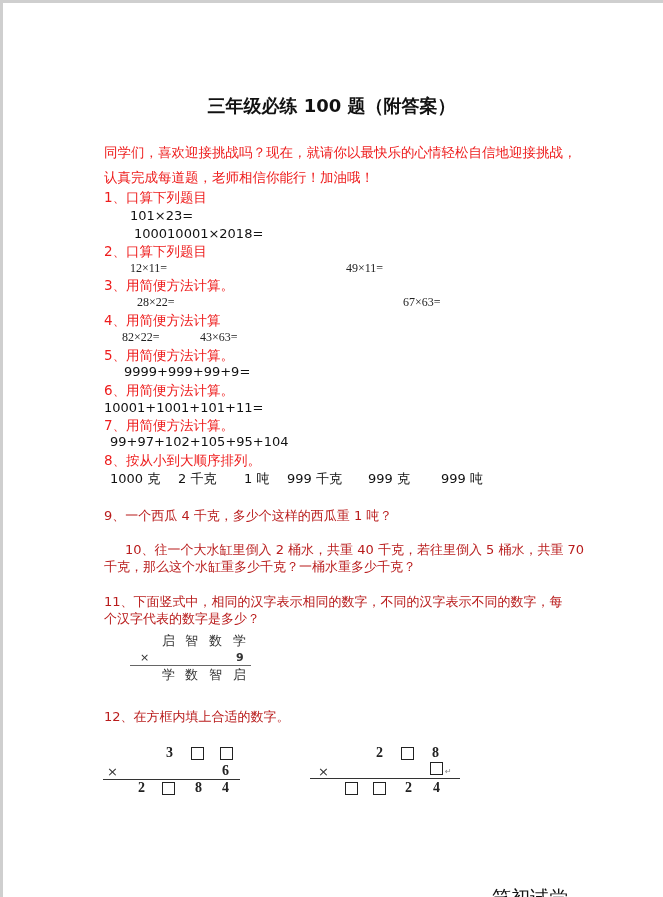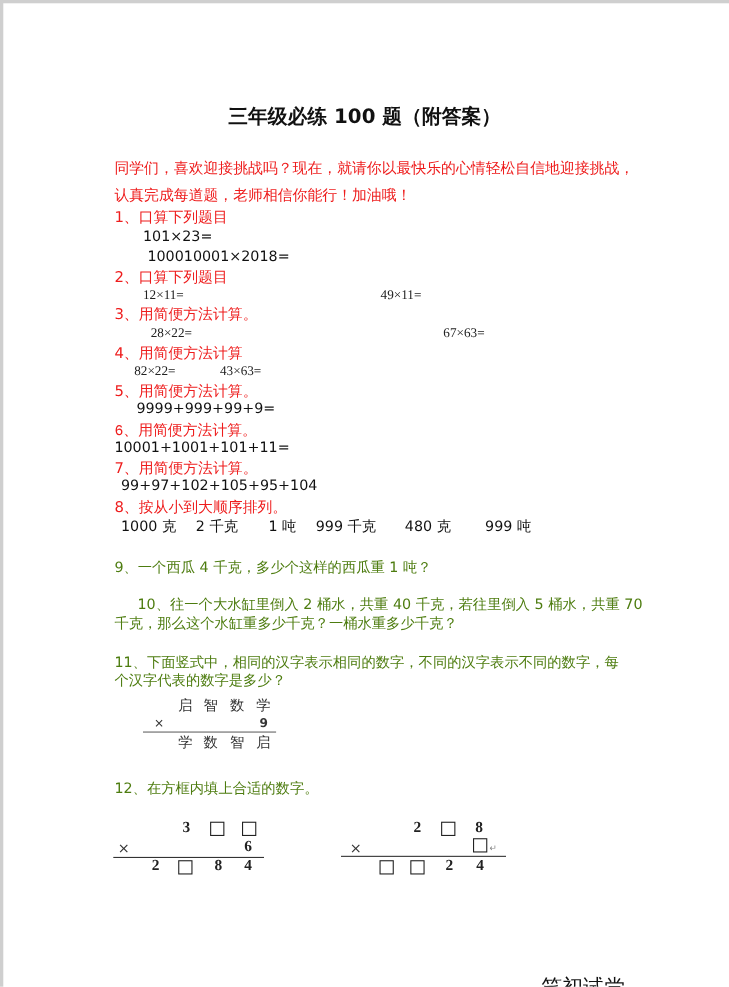--- a/index.html
+++ b/index.html
@@ -10,21 +10,21 @@
     color:#111;
   }
   .frame-top { position:absolute; left:0; top:0; width:663px; height:3px; background:#cfcfcf; }
   .frame-left { position:absolute; left:0; top:0; width:3px; height:897px; background:#cfcfcf; }
   .abs { position:absolute; white-space:nowrap; }
   .title { left:0; width:663px; text-align:center; top:94px; font-size:18px; font-weight:bold; color:#111; }
   .intro { left:104px; font-size:13.5px; color:#ee1c1c;margin-top:20px; }
   .red { color:#ee1c1c; font-size:13.5px; }
   .q { color:#111; font-size:13px; }
   .serif { font-family:"Liberation Serif", "DejaVu Serif", serif; font-size:12px; color:#222; }
-  .body-text { font-size:13px; color:#4d7c0f; }
+  .body-text { font-size:13px; color:#b91c1c; }
   .vert { font-size:13px; color:#333; }
   .rule { position:absolute; height:1px; background:#333; }
   .box { position:absolute; width:13px; height:13px; border:1.5px solid #222; box-sizing:border-box; }
   .digit { position:absolute; font-family:"Liberation Serif", "DejaVu Serif", serif; font-size:14px; font-weight:bold; color:#222; }
   .small-mark { font-size:8px; color:#888; }
   .clip-bottom { position:absolute; left:492px; top:885px; font-size:19px; color:#111; height:12px; overflow:hidden; }
 </style>
 </head>
 <body>
 
@@ -47,32 +47,32 @@
 <div class="abs serif" style="left:137px; top:295px;">28×22=</div>
 <div class="abs serif" style="left:403px; top:295px;">67×63=</div>
 
 <div class="abs red" style="left:104px; top:312px;">4、用简便方法计算</div>
 <div class="abs serif" style="left:104px; top:330px;margin-left:18px;">82×22=</div>
 <div class="abs serif" style="left:200px; top:330px;">43×63=</div>
 
 <div class="abs red" style="left:104px; top:347px;">5、用简便方法计算。</div>
 <div class="abs q" style="left:124px; top:364px;">9999+999+99+9=</div>
 
-<div class="abs red" style="left:104px; top:382px;font-family:Liberation Mono, monospace;">6、用简便方法计算。</div>
+<div class="abs red" style="left:104px; top:382px;">6、用简便方法计算。</div>
 <div class="abs q" style="left:104px; top:400px;">10001+1001+101+11=</div>
 
 <div class="abs red" style="left:104px; top:417px;">7、用简便方法计算。</div>
 <div class="abs q" style="left:110px; top:434px;">99+97+102+105+95+104</div>
 
 <div class="abs red" style="left:104px; top:452px;">8、按从小到大顺序排列。</div>
 <div class="abs q" style="left:110px; top:470px;">1000 克</div>
 <div class="abs q" style="left:178px; top:470px;">2 千克</div>
 <div class="abs q" style="left:244px; top:470px;">1 吨</div>
 <div class="abs q" style="left:287px; top:470px;">999 千克</div>
-<div class="abs q" style="left:368px; top:470px;">480 克</div>
+<div class="abs q" style="left:368px; top:470px;">999 克</div>
 <div class="abs q" style="left:441px; top:470px;">999 吨</div>
 
 <div class="abs body-text" style="left:104px; top:507px;">9、一个西瓜 4 千克，多少个这样的西瓜重 1 吨？</div>
 
 <div class="abs body-text" style="left:104px; top:541px;margin-left:21px;">10、往一个大水缸里倒入 2 桶水，共重 40 千克，若往里倒入 5 桶水，共重 70</div>
 <div class="abs body-text" style="left:104px; top:558px;">千克，那么这个水缸重多少千克？一桶水重多少千克？</div>
 
 <div class="abs body-text" style="left:104px; top:593px;">11、下面竖式中，相同的汉字表示相同的数字，不同的汉字表示不同的数字，每</div>
 <div class="abs body-text" style="left:104px; top:610px;">个汉字代表的数字是多少？</div>
 

